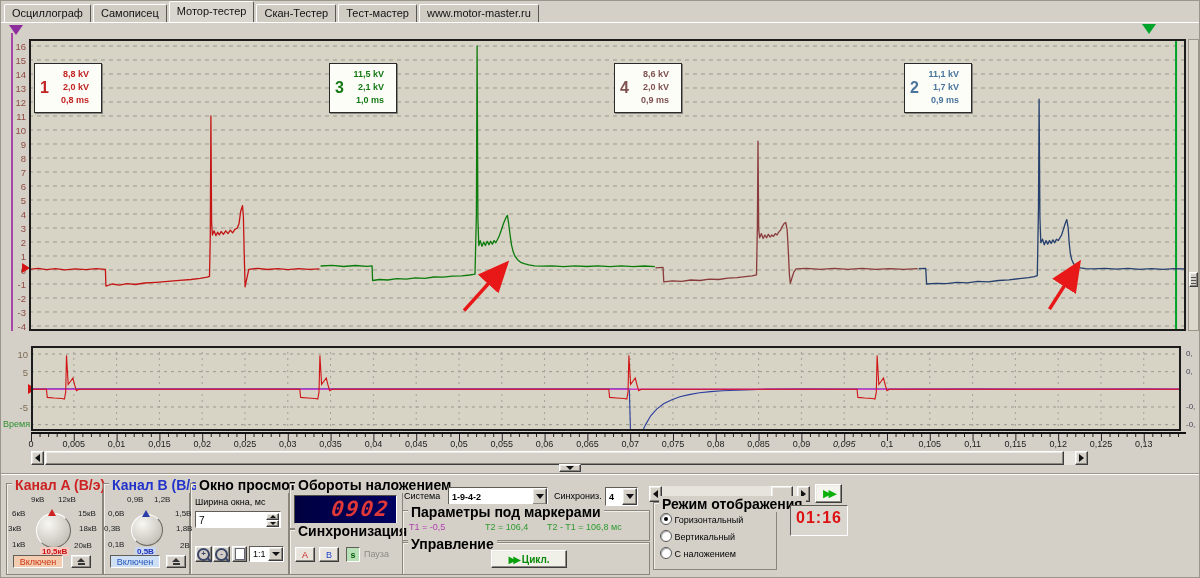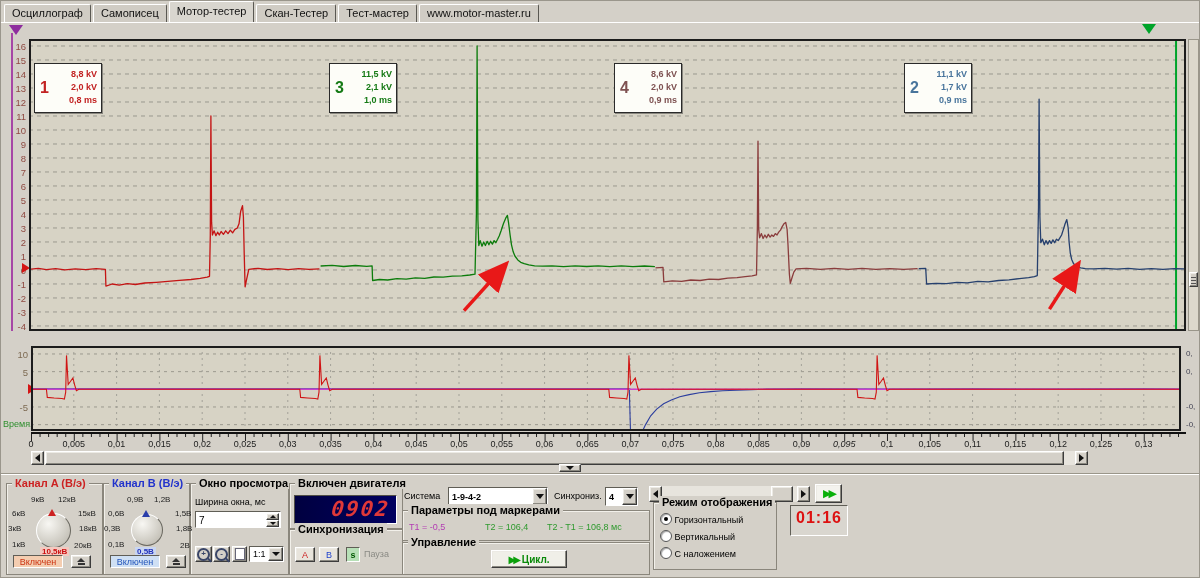--- a/index.html
+++ b/index.html
@@ -12,27 +12,27 @@
   .tab{height:17px;line-height:17px;padding:0 7px;font-size:11px;color:#111;
     border:1px solid;border-color:#fff #5a5852 #8a8880 #fff;border-bottom:none;
     background:#d0ccc4;margin-right:2px;border-radius:2px 2px 0 0;cursor:default;white-space:nowrap}
   .tab.active{height:20px;line-height:19px;background:#d9d6cf}
   .plot{background:#d7d3c5;border:2px solid #1c1c1c;box-sizing:border-box}
   .ylab{position:absolute;font-size:9.5px;color:#8f4a42;text-align:right;width:19px}
   .xlab{position:absolute;font-size:9px;color:#222;text-align:center;width:34px}
   .chbox{position:absolute;top:40px;width:66px;height:48px;background:#fdfdf8;
     border:1px solid #2a2a2a;box-shadow:1px 1px 0 #88867e;display:flex;font-weight:bold}
   .chbox .num{font-size:16px;align-self:center;padding-left:5px;width:14px}
-  .chbox .vals{flex:1;text-align:right;padding:4px 4px 0 0;font-size:9px;line-height:13px}
+  .chbox .vals{flex:1;text-align:right;padding:4px 12px 0 0;font-size:9px;line-height:13px}
   .btn3d{background:#d4d0c8;border:1px solid;border-color:#fff #3c3c3c #3c3c3c #fff;
     box-shadow:inset -1px -1px 0 #8a8880,inset 1px 1px 0 #eceae4;box-sizing:border-box}
   .inset3d{border:1px solid;border-color:#605e56 #fff #fff #605e56;box-sizing:border-box}
   .group{position:absolute;border:1px solid #8a867c;box-shadow:1px 1px 0 #f2f0ea inset}
   .gtitle{position:absolute;top:-7px;left:5px;background:#d4d0c8;padding:0 3px;
-    font-size:11px;font-weight:bold;color:#000;white-space:nowrap}
+    font-size:14px;font-weight:bold;color:#000;white-space:nowrap}
   .gtitle.red{color:#cc2222}.gtitle.blue{color:#2233cc}
   .knob{position:absolute;border-radius:50%;
     background:radial-gradient(circle at 35% 30%,#f8f7f3,#b5b1a6);
     border:1px solid;border-color:#fff #6a6860 #6a6860 #fff}
   .klab{position:absolute;font-size:8px;color:#222;white-space:nowrap}
   .kval{position:absolute;font-size:8px;font-weight:bold;white-space:nowrap;padding:0 2px}
   .kval.a{color:#cc1111;background:#f3c9c0}
   .kval.b{color:#2233bb;background:#c9d6f0}
   .tri-up{width:0;height:0;border-left:4px solid transparent;border-right:4px solid transparent}
   .pwr{position:absolute;font-size:9px;text-align:center;line-height:12px;cursor:default}
@@ -464,21 +464,21 @@
         </div>
       <div class="combo inset3d a" style="left:58px;top:62px;width:35px;height:16px">
         <span class="val">1:1</span>
         <span class="drop btn3d">
             <span class="arr-d" style="border-top-width:4px"></span>
           </span>
       </div>
     </div>
 
     <div class="group" style="left:288px;top:9px;width:112px;height:44px">
-      <span class="gtitle">Включен двигателя</span>
+      <span class="gtitle">Обороты наложением</span>
       <div class="lcd a" style="left:4px;top:11px;width:101px;height:27px">
         <span>0902</span>
       </div>
     </div>
 
     <div class="group" style="left:288px;top:55px;width:112px;height:44px">
       <span class="gtitle">Синхронизация</span>
       <div class="btn3d a" style="left:5px;top:17px;width:20px;height:15px;text-align:center;font-size:9px;line-height:14px;color:#cc2222;background:#e8e4dc">А</div>
       <div class="btn3d a" style="left:29px;top:17px;width:20px;height:15px;text-align:center;font-size:9px;line-height:14px;color:#2244cc;background:#e8e4dc">В</div>
       <div class="inset3d a" style="left:56px;top:17px;width:14px;height:15px;text-align:center;font-size:9px;font-weight:bold;line-height:14px;color:#055a05;background:#b7e0b7">s</div>

